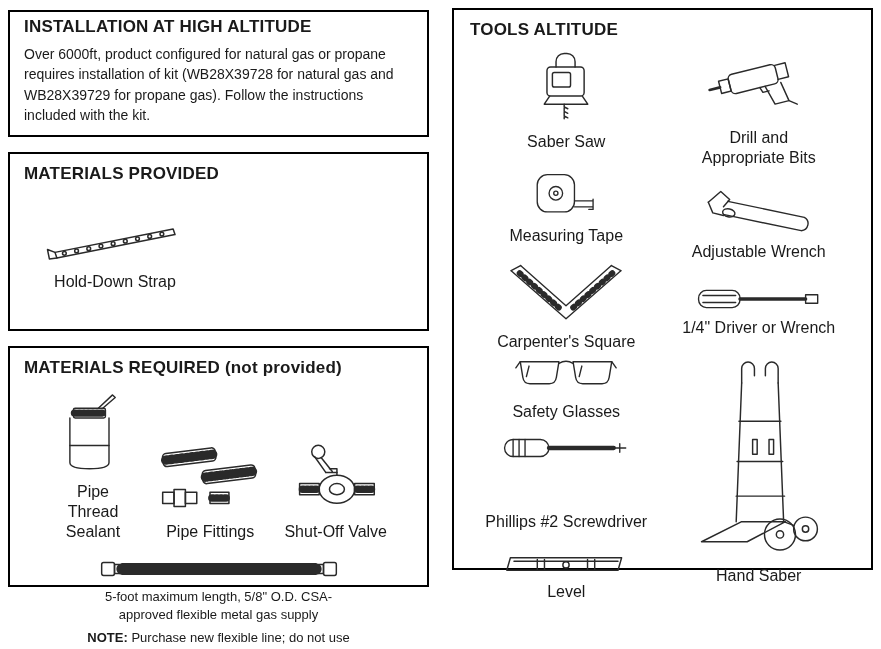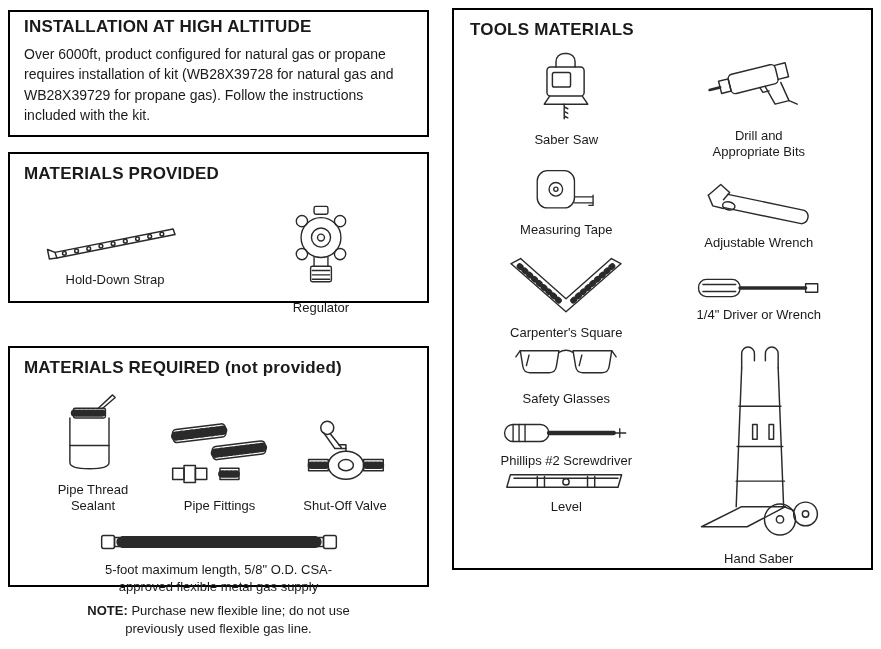--- a/index.html
+++ b/index.html
@@ -5,76 +5,60 @@
   * { box-sizing: border-box; }
   html, body { margin: 0; padding: 0; }
   body {
     width: 881px; height: 649px; position: relative;
     background: #ffffff; color: #1a1a1a;
     font-family: "Liberation Sans", "DejaVu Sans", sans-serif;
   }
   .panel { position: absolute; border: 2px solid #000; background: #fff; }
   .panel-title { font-size: 17px; font-weight: bold; letter-spacing: .2px; }
   .body-text { margin-top: 7px; font-size: 14px; line-height: 1.45; max-width: 385px; }
-  .item-label, .tool-label { font-size: 13px; line-height: 1.25; text-align: center; margin-top: 6px; }
+  .item-label, .tool-label { font-size: 16px; line-height: 1.25; text-align: center; margin-top: 6px; }
   svg { stroke: #2a2a2a; fill: none; stroke-width: 1.6; stroke-linecap: round; stroke-linejoin: round; display: block; }
   .mp-row { display: flex; }
   .mp-item, .mr-item, .tool { display: flex; flex-direction: column; align-items: center; }
   .mr-row { display: flex; align-items: flex-end; justify-content: space-between; padding: 0 26px; margin-top: 14px; }
   .flex-line-block { display: flex; flex-direction: column; align-items: center; margin-top: 16px; }
   .caption { font-size: 13px; text-align: center; line-height: 1.35; margin-top: 8px; }
   .note { font-size: 13px; text-align: center; line-height: 1.4; margin-top: 6px; max-width: 272px; }
   .tools-columns { display: flex; margin-top: 8px; }
   .tools-col { width: 50%; display: flex; flex-direction: column; align-items: center; }
 </style>
 </head>
 <body>
 
 <div class="panel" style="left:8px; top:10px; width:421px; height:127px; padding:5px 14px;">
   <div class="panel-title">INSTALLATION AT HIGH ALTITUDE</div>
   <div class="body-text">Over 6000ft, product configured for natural gas or propane requires installation of kit (WB28X39728 for natural gas and WB28X39729 for propane gas). Follow the instructions included with the kit.</div>
 </div>
 
-<div class="panel" style="left:8px; top:152px; width:421px; height:151px; padding:10px 14px;">
+<div class="panel" style="left:8px; top:152px; width:421px; height:179px; padding:10px 14px;">
   <div class="panel-title">MATERIALS PROVIDED</div>
   <div class="mp-row">
 
     <div class="mp-item" style="margin-left:16px; margin-top:36px;">
       <svg width="150" height="46" viewBox="0 0 160 48">
         <path d="M16 34 L142 9 L144 15 L18 40 Z"></path>
         <path d="M16 34 L8 31 L10 41 L18 40"></path>
         <circle cx="26" cy="35" r="2"></circle>
           <circle cx="39" cy="32.5" r="2"></circle>
         <circle cx="52" cy="30" r="2"></circle>
           <circle cx="65" cy="27.3" r="2"></circle>
         <circle cx="78" cy="24.7" r="2"></circle>
           <circle cx="91" cy="22" r="2"></circle>
         <circle cx="104" cy="19.5" r="2"></circle>
           <circle cx="117" cy="17" r="2"></circle>
         <circle cx="130" cy="14.4" r="2"></circle>
       </svg>
       <div class="item-label">Hold-Down Strap</div>
     </div>
 
-    <div class="mp-item" style="margin-left:92px; margin-top:18px;">
-      <svg width="78" height="92" viewBox="0 0 90 104">
-        <circle cx="45" cy="40" r="23"></circle>
-        <circle cx="45" cy="40" r="11"></circle>
-        <circle cx="45" cy="40" r="4"></circle>
-        <circle cx="23" cy="21" r="6.5"></circle>
-          <circle cx="67" cy="21" r="6.5"></circle>
-        <circle cx="23" cy="59" r="6.5"></circle>
-          <circle cx="67" cy="59" r="6.5"></circle>
-        <rect x="37" y="4" width="16" height="9" rx="2"></rect>
-        <path d="M37 63 v10 M53 63 v10"></path>
-        <rect x="33" y="73" width="24" height="18" rx="2"></rect>
-        <path d="M35 78 h20 M35 83 h20 M35 88 h20"></path>
-      </svg>
-      <div class="item-label">Regulator</div>
-    </div>
   </div>
 </div>
 
 <div class="panel" style="left:8px; top:346px; width:421px; height:241px; padding:10px 14px;">
   <div class="panel-title">MATERIALS REQUIRED (not provided)</div>
 
   <div class="mr-row">
     <div class="mr-item">
       <svg width="64" height="84" viewBox="0 0 72 94">
         <path d="M42 18 L58 3 M47 18 L61 6 M58 3 L61 6"></path>
@@ -135,21 +119,21 @@
       <div>5-foot maximum length, 5/8" O.D. CSA-</div>
       <div>approved flexible metal gas supply</div>
     </div>
     <div class="note">
       <b>NOTE:</b><span> Purchase new flexible line; do not use previously used flexible gas line.</span>
     </div>
   </div>
 </div>
 
 <div class="panel" style="left:452px; top:8px; width:421px; height:562px; padding:10px 16px;">
-  <div class="panel-title">TOOLS MATERIALS</div>
+  <div class="panel-title">TOOLS ALTITUDE</div>
 
   <div class="tools-columns">
 
     <div class="tools-col">
 
       <div class="tool" style="margin-bottom:18px;">
         <svg width="58" height="78" viewBox="0 0 64 84">
           <path d="M21 20 v-6 a9 9 0 0 1 9 -9 h3 a9 9 0 0 1 9 9 v6"></path>
           <rect x="11" y="20" width="41" height="32" rx="4"></rect>
           <rect x="17" y="26" width="20" height="16" rx="2"></rect>
@@ -184,21 +168,21 @@
         <svg width="104" height="44" viewBox="0 0 118 50">
           <path d="M7 11 h44 l-3 18 q-1 7 -8 7 h-22 q-7 0 -8 -7 z"></path>
           <path d="M67 11 h44 l-3 18 q-1 7 -8 7 h-22 q-7 0 -8 -7 z"></path>
           <path d="M51 13 q8 -5 16 0"></path>
           <path d="M7 11 l-5 7 M111 11 l5 7"></path>
           <path d="M17 16 l-3 12 M77 16 l-3 12"></path>
         </svg>
         <div class="tool-label">Safety Glasses</div>
       </div>
 
-      <div class="tool" style="margin-bottom:0;">
+      <div class="tool" style="margin-bottom:20px;gap:44px;">
         <svg width="128" height="28" viewBox="0 0 150 32">
           <rect x="3" y="6" width="52" height="20" rx="10"></rect>
           <path d="M13 6 v20 M20 6 v20 M27 6 v20"></path>
           <path d="M55 16 h76" stroke-width="5"></path>
           <path d="M131 16 h14 M138 11 v10"></path>
         </svg>
         <div class="tool-label">Phillips #2 Screwdriver</div>
       </div>
 
       <div class="tool">

